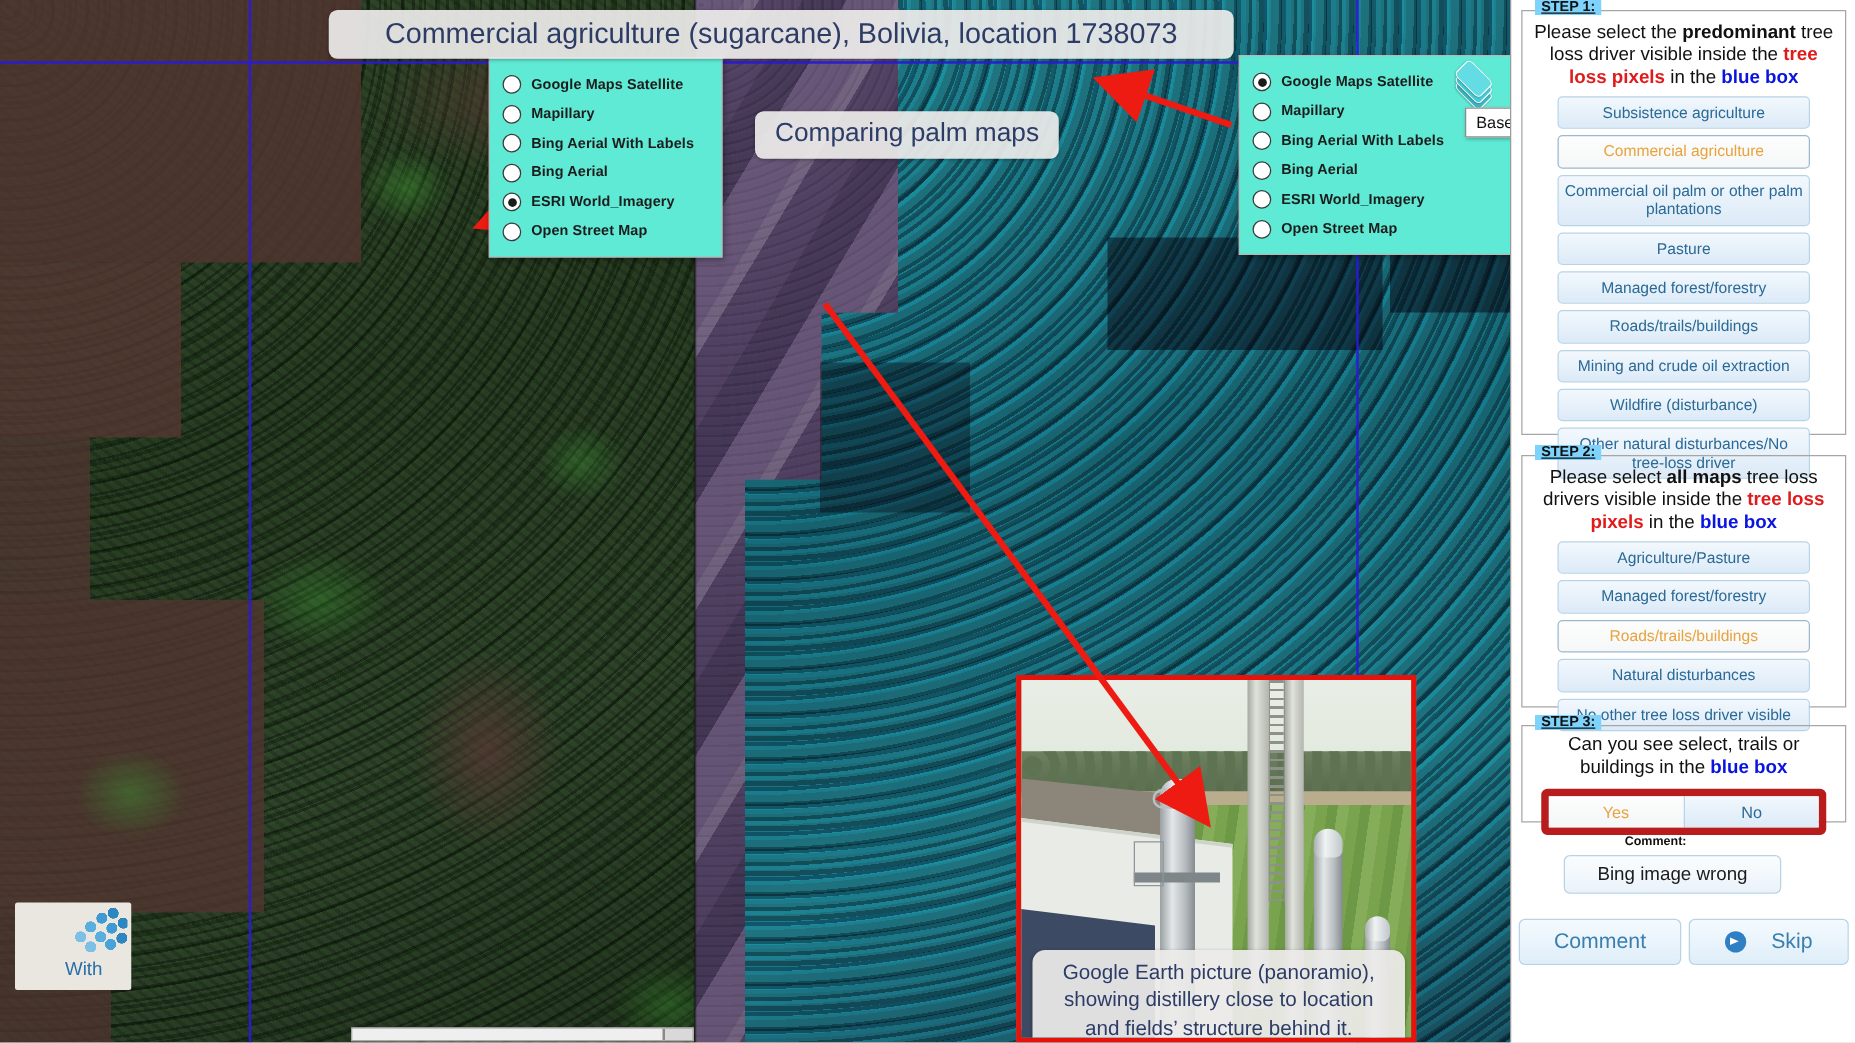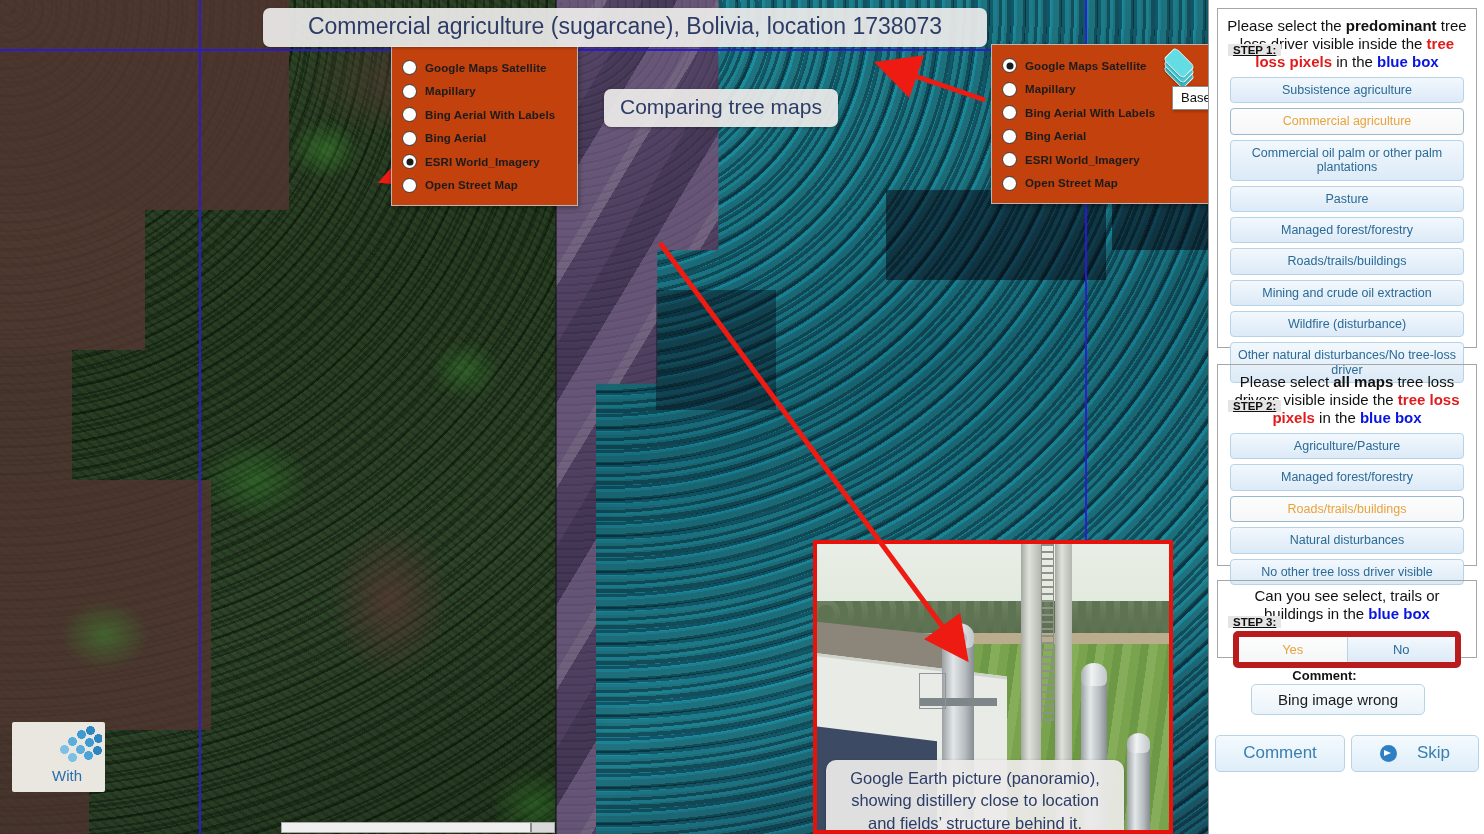--- a/index.html
+++ b/index.html
@@ -66,21 +66,21 @@
   #gp4{left:100px;top:290px;width:120px;height:120px;background:rgba(80,46,70,.45);}
 
   
   .blueLineH{position:absolute;left:0;width:1208px;height:2px;background:#2a1ad8;opacity:.92;}
   .blueLineV{position:absolute;top:0;width:2px;height:834px;background:#2a1ad8;opacity:.92;}
 
   
   .mapDivider{position:absolute;left:555px;top:0;width:2px;height:834px;background:rgba(20,20,20,.55);}
 
   
-  .basePanel{position:absolute;background:#c2410c;border:1px solid #b7b7b7;
+  .basePanel{position:absolute;background:#5eead4;border:1px solid #b7b7b7;
     box-shadow:1px 2px 5px rgba(0,0,0,.35);padding:9px 10px 8px 10px;}
   #basePanelLeft{left:391px;top:46px;width:165px;}
   #basePanelRight{left:991px;top:44px;width:210px;}
   .radioRow{display:flex;align-items:center;height:23.5px;}
   .radioDot{width:15px;height:15px;border-radius:50%;border:1.4px solid #3a3a3a;background:#fff;
     flex:0 0 auto;margin-right:8px;position:relative;box-sizing:border-box;}
   .radioDot.on::after{content:"";position:absolute;left:50%;top:50%;transform:translate(-50%,-50%);
     width:7px;height:7px;border-radius:50%;background:#1b1b1b;}
   .radioLbl{font-size:11.5px;color:#1c1c1c;font-weight:bold;letter-spacing:.1px;white-space:nowrap;
     font-family:"Liberation Sans",sans-serif;}
@@ -104,21 +104,21 @@
     font-family:"Liberation Sans",sans-serif;white-space:nowrap;}
   #titleCallout{left:263px;top:8px;width:724px;padding:5px 0 7px 0;font-size:23px;}
   #cmpCallout{left:604px;top:89px;}
   #photoCaption{left:822px;top:756px;width:290px;white-space:normal;font-size:16.5px;
     padding:7px 10px 8px 10px;line-height:1.35;border-radius:10px;}
 
   
   .arrowSvg{position:absolute;left:0;top:0;width:1208px;height:834px;pointer-events:none;}
 
   
-  #photoBox{position:absolute;left:813px;top:540px;width:360px;height:294px;
+  #photoBox{position:absolute;left:813px;top:540px;width:320px;height:294px;
     border:4px solid #e8120c;box-sizing:border-box;overflow:hidden;background:#737373;}
   .phSky{position:absolute;left:0;top:0;width:100%;height:58%;
     background:linear-gradient(#e9eee6,#dfe7da 55%,#d4dfcc);}
   .phTreeline{position:absolute;left:0;top:20%;width:100%;height:13%;
     background:repeating-radial-gradient(circle at 9px 12px, #5e7352 0 8px, rgba(0,0,0,0) 8px 14px),
                linear-gradient(#6d8160,#56694c);}
   .phDirt{position:absolute;left:0;top:31%;width:100%;height:4.5%;background:#b9ad8e;}
   .phField{position:absolute;left:0;top:35%;width:100%;height:65%;
     background:repeating-linear-gradient(98deg,#7aa34e 0 9px,#6d9845 9px 17px,#86ad59 17px 26px);}
   .phBldg{position:absolute;left:-4%;top:42%;width:58%;height:58%;background:#e8ebe6;
@@ -155,42 +155,42 @@
   
   #hscroll{position:absolute;left:281px;top:822px;width:274px;height:11px;background:#d9d9d9;
     border:1px solid #a9a9a9;box-sizing:border-box;}
   #hscroll .thumb{position:absolute;left:0;top:0;width:248px;height:100%;background:#efefef;
     border-right:2px solid #8a8a8a;}
 
   
   #sidebar{position:absolute;left:1208px;top:0;width:276px;height:834px;background:#fff;
     border-left:1px solid #9a9a9a;box-sizing:border-box;}
   .fieldset{position:absolute;left:8px;width:260px;border:1px solid #a6a6a6;box-sizing:border-box;}
-  .legend{position:absolute;left:10px;top:-9px;background:#e5e5e5;padding:0 5px;font-size:11.5px;
-    font-weight:bold;color:#111;text-decoration:underline;font-family:"Liberation Sans",sans-serif;margin-top:44px;}
+  .legend{position:absolute;left:10px;top:-9px;background:#7dd3fc;padding:0 5px;font-size:11.5px;
+    font-weight:bold;color:#111;text-decoration:underline;font-family:"Liberation Sans",sans-serif;}
   .prompt{font-size:15px;color:#111;text-align:center;line-height:1.2;padding:8px 7px 6px 7px;
     font-family:"Liberation Sans",sans-serif;}
   .prompt b{font-weight:bold;}
   .red{color:#e11b1b;font-weight:bold;}
   .blue{color:#0a14e0;font-weight:bold;}
 
-  .optBtn{display:block;width:234px;margin:0 auto 5px auto;box-sizing:border-box;
+  .optBtn{display:block;width:202px;margin:0 auto 5px auto;box-sizing:border-box;
     background:linear-gradient(#f2f8fd,#dceaf7);border:1px solid #b6d3e8;border-radius:4px;
     color:#2b6a96;font-size:12.5px;text-align:center;padding:5px 4px;line-height:1.15;
     font-family:"Liberation Sans",sans-serif;cursor:pointer;}
   .optBtn.sel{background:linear-gradient(#fdfdfd,#f6f7f8);border:1px solid #9bb8cd;color:#e8a33d;}
 
   .yesno{display:flex;width:216px;margin:6px auto 8px auto;border:6px solid #b91c1c;border-radius:5px;
     overflow:hidden;}
   .yesno div{flex:1;text-align:center;font-size:13px;padding:5px 0;color:#2b6a96;
     font-family:"Liberation Sans",sans-serif;background:linear-gradient(#f2f8fd,#dceaf7);cursor:pointer;}
   .yesno div.sel{background:linear-gradient(#fdfdfd,#f4f6f7);color:#e8a33d;}
   .yesno div+div{border-left:1px solid #b6d3e8;}
 
-  #commentLbl{position:absolute;left:0;top:668px;width:231px;text-align:center;font-size:13px;
+  #commentLbl{position:absolute;left:0;top:668px;width:231px;text-align:center;font-size:10px;
     font-weight:bold;color:#111;font-family:"Liberation Sans",sans-serif;}
   #commentBox{position:absolute;left:42px;top:684px;width:174px;box-sizing:border-box;
     background:linear-gradient(#fbfdfe,#eaf3fa);border:1px solid #b6d3e8;border-radius:5px;
     font-size:15px;color:#1b1b1b;text-align:center;padding:6px 8px;
     font-family:"Liberation Sans",sans-serif;}
   #submitBtn{position:absolute;left:6px;top:735px;width:130px;box-sizing:border-box;
     background:linear-gradient(#f4fafe,#dfeef9);border:1px solid #b6d3e8;border-radius:5px;
     font-size:17px;color:#3b7fae;text-align:center;padding:7px 0 8px 0;
     font-family:"Liberation Sans",sans-serif;cursor:pointer;}
   #skipBtn{position:absolute;left:142px;top:735px;width:128px;box-sizing:border-box;
@@ -329,21 +329,21 @@
     </div>
 
     <div class="layersIcon">
       <i></i>
       <i></i>
       <i></i>
     </div>
     <div class="tooltip">Base maps</div>
 
     <div class="callout" id="titleCallout">Commercial agriculture (sugarcane), Bolivia, location 1738073</div>
-    <div class="callout" id="cmpCallout">Comparing tree maps</div>
+    <div class="callout" id="cmpCallout">Comparing palm maps</div>
 
     <div id="hscroll">
       <div class="thumb"></div>
     </div>
   </div>
 
   <div id="sidebar">
 
     <div class="fieldset" style="top:8px;height:340px;">
       <div class="legend">STEP 1:</div>

